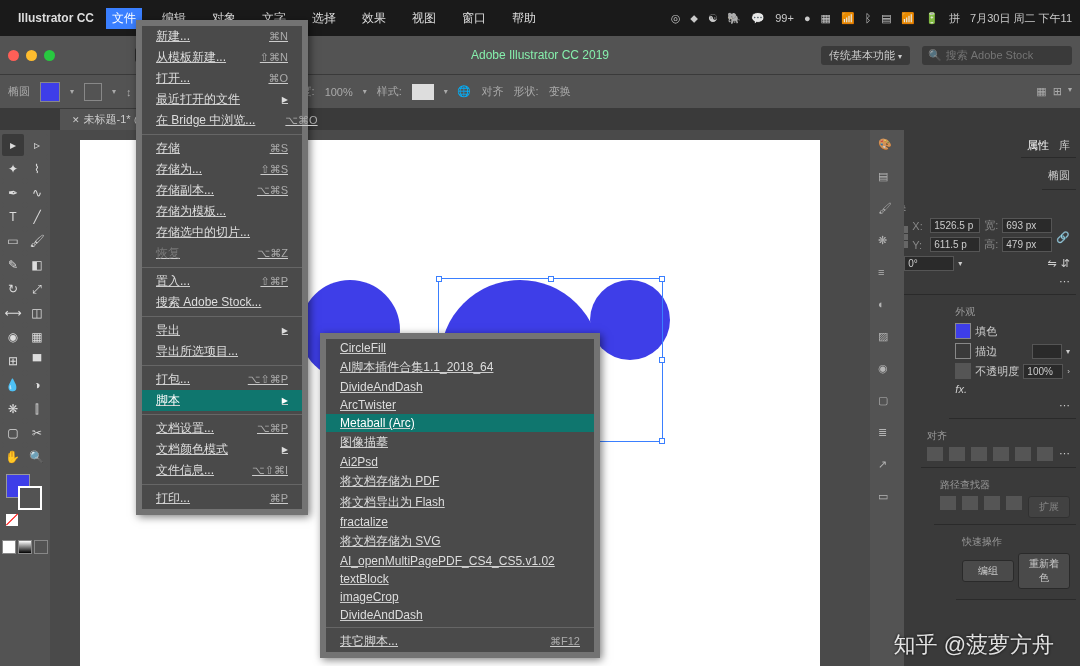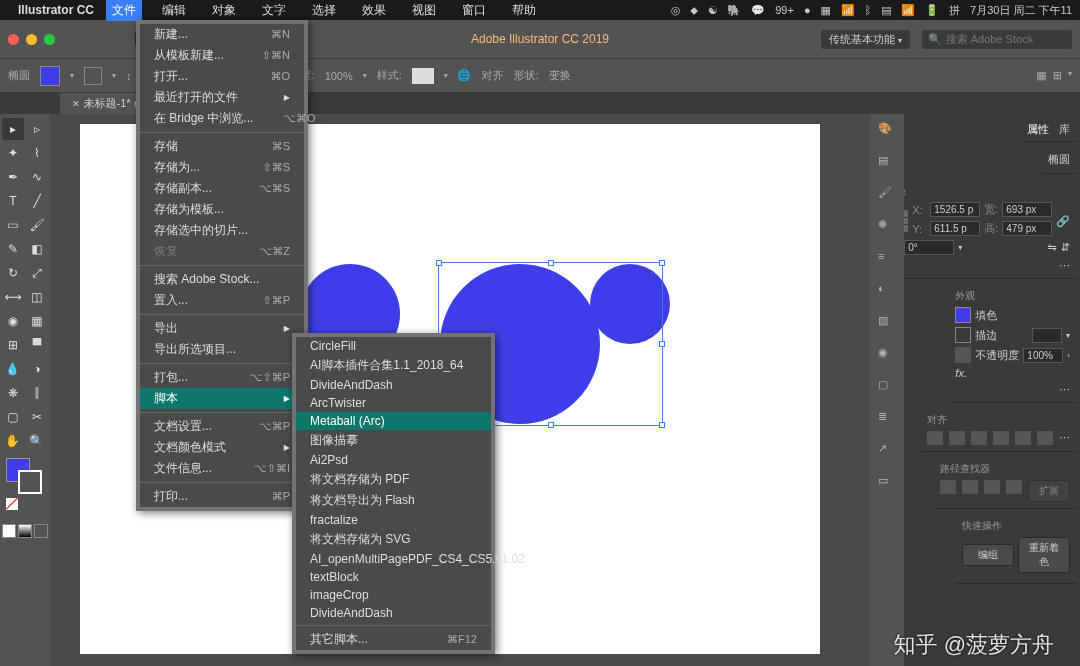--- a/index.html
+++ b/index.html
@@ -1,32 +1,32 @@
 <!DOCTYPE html>
 <html><head>
 <meta charset="utf-8">
 <style>
 * { margin: 0; padding: 0; box-sizing: border-box; font-family: -apple-system, "Helvetica Neue", Arial, sans-serif; }
 body { width: 1080px; height: 666px; background: #323232; overflow: hidden; position: relative; color: #ccc; font-size: 11px; }
 
 
-.mac-menubar { height: 20px; background: #1a1a1a; display: flex; align-items: center; padding: 0 8px; color: #ddd; font-size: 12px; position: relative; z-index: 100; }
+.mac-menubar { height: 36px; background: #1a1a1a; display: flex; align-items: center; padding: 0 8px; color: #ddd; font-size: 12px; position: relative; z-index: 100; }
 .mac-menubar .apple { margin-right: 10px; }
 .mac-menubar .app-name { font-weight: bold; margin-right: 12px; }
 .mac-menubar .menu-item { margin-right: 14px; cursor: pointer; padding: 2px 6px; }
 .mac-menubar .menu-item.active { background: #3a7fff; color: #fff; }
 .mac-right { margin-left: auto; display: flex; align-items: center; gap: 10px; font-size: 11px; }
 .mac-right span { opacity: .9; }
 
 
 .window-bar { height: 38px; background: #535353; display: flex; align-items: center; padding: 0 8px; position: relative; }
 .traffic { display: flex; gap: 7px; margin-right: 20px; }
 .traffic div { width: 11px; height: 11px; border-radius: 50%; }
 .tr-close { background: #ff5f57; } .tr-min { background: #febc2e; } .tr-max { background: #28c840; }
-.window-title { position: absolute; left: 50%; transform: translateX(-50%); color: #fdba74; font-size: 12px; }
+.window-title { position: absolute; left: 50%; transform: translateX(-50%); color: #86efac; font-size: 12px; }
 .top-controls { margin-left: 60px; display: flex; align-items: center; gap: 6px; }
 .workspace-sel { background: #3a3a3a; padding: 2px 8px; border-radius: 3px; color: #ccc; font-size: 11px; margin-left: auto; }
 .search-box { background: #3a3a3a; padding: 3px 6px; border-radius: 3px; width: 150px; margin-left: 6px; display: flex; align-items: center; }
 .search-box input { background: none; border: none; color: #888; font-size: 11px; width: 100%; outline: none; }
 .sq-icon { width: 14px; height: 14px; background: #2a2a2a; border-radius: 2px; }
 
 
 .control-bar { height: 34px; background: #535353; border-top: 1px solid #3a3a3a; display: flex; align-items: center; padding: 0 8px; gap: 10px; color: #aaa; font-size: 11px; }
 .swatch-blue { width: 20px; height: 20px; background: #3e3ee8; border: 1px solid #888; }
 .stroke-box { display: flex; align-items: center; gap: 4px; }
@@ -53,21 +53,21 @@
 .mode-sw { width: 14px; height: 14px; border: 1px solid #888; }
 
 
 .canvas-area { flex: 1; background: #4a4a4a; position: relative; overflow: hidden; }
 .artboard { position: absolute; top: 10px; left: 30px; width: 740px; height: 530px; background: #fff; }
 .circle { position: absolute; border-radius: 50%; background: #3e3ee8; }
 .selection-box { position: absolute; border: 1px solid #3a7fff; }
 .sel-handle { position: absolute; width: 6px; height: 6px; background: #fff; border: 1px solid #3a7fff; }
 
 
-.dropdown { position: absolute; background: #4a4a4a; border: 4px solid #737373; box-shadow: 2px 2px 8px rgba(0,0,0,.5); z-index: 200; }
+.dropdown { position: absolute; background: #4a4a4a; border: 6px solid #737373; box-shadow: 2px 2px 8px rgba(0,0,0,.5); z-index: 200; text-decoration: underline; }
 .dd-item { padding: 2px 14px 2px 14px; color: #ddd; font-size: 12px; display: flex; justify-content: space-between; align-items: center; white-space: nowrap; min-height: 18px; }
 .dd-item.disabled { color: #777; }
 .dd-item.active { background: #0f766e; color: #fff; }
 .dd-item.has-sub::after { content: "▶"; font-size: 8px; margin-left: 20px; }
 .dd-sep { height: 1px; background: #666; margin: 3px 0; }
 .dd-shortcut { color: #aaa; font-size: 11px; margin-left: 30px; }
 
 
 .right-strip { width: 34px; background: #535353; display: flex; flex-direction: column; align-items: center; padding-top: 8px; gap: 14px; }
 .strip-icon { width: 18px; height: 18px; opacity: .8; }
@@ -397,26 +397,26 @@
     </div>
     <div class="dd-item">
       <span>存储选中的切片...</span>
     </div>
     <div class="dd-item disabled">
       <span>恢复</span>
       <span class="dd-shortcut">⌥⌘Z</span>
     </div>
     <div class="dd-sep"></div>
     <div class="dd-item">
-      <span>搜索 Adobe Stock...</span>
-    </div>
-    <div class="dd-item">
       <span>置入...</span>
       <span class="dd-shortcut">⇧⌘P</span>
     </div>
+    <div class="dd-item">
+      <span>搜索 Adobe Stock...</span>
+    </div>
     <div class="dd-sep"></div>
     <div class="dd-item has-sub">
       <span>导出</span>
     </div>
     <div class="dd-item">
       <span>导出所选项目...</span>
     </div>
     <div class="dd-sep"></div>
     <div class="dd-item">
       <span>打包...</span>
@@ -437,21 +437,21 @@
       <span>文件信息...</span>
       <span class="dd-shortcut">⌥⇧⌘I</span>
     </div>
     <div class="dd-sep"></div>
     <div class="dd-item">
       <span>打印...</span>
       <span class="dd-shortcut">⌘P</span>
     </div>
   </div>
 
-<div class="dropdown" id="script-dd" style="top:333px;left:292px;width:203px">
+<div class="dropdown" id="script-dd" style="top:333px;left:320px;width:280px">
     <div class="dd-item">CircleFill</div>
     <div class="dd-item">AI脚本插件合集1.1_2018_64</div>
     <div class="dd-item">DivideAndDash</div>
     <div class="dd-item">ArcTwister</div>
     <div class="dd-item active">Metaball (Arc)</div>
     <div class="dd-item">图像描摹</div>
     <div class="dd-item">Ai2Psd</div>
     <div class="dd-item">将文档存储为 PDF</div>
     <div class="dd-item">将文档导出为 Flash</div>
     <div class="dd-item">fractalize</div>

